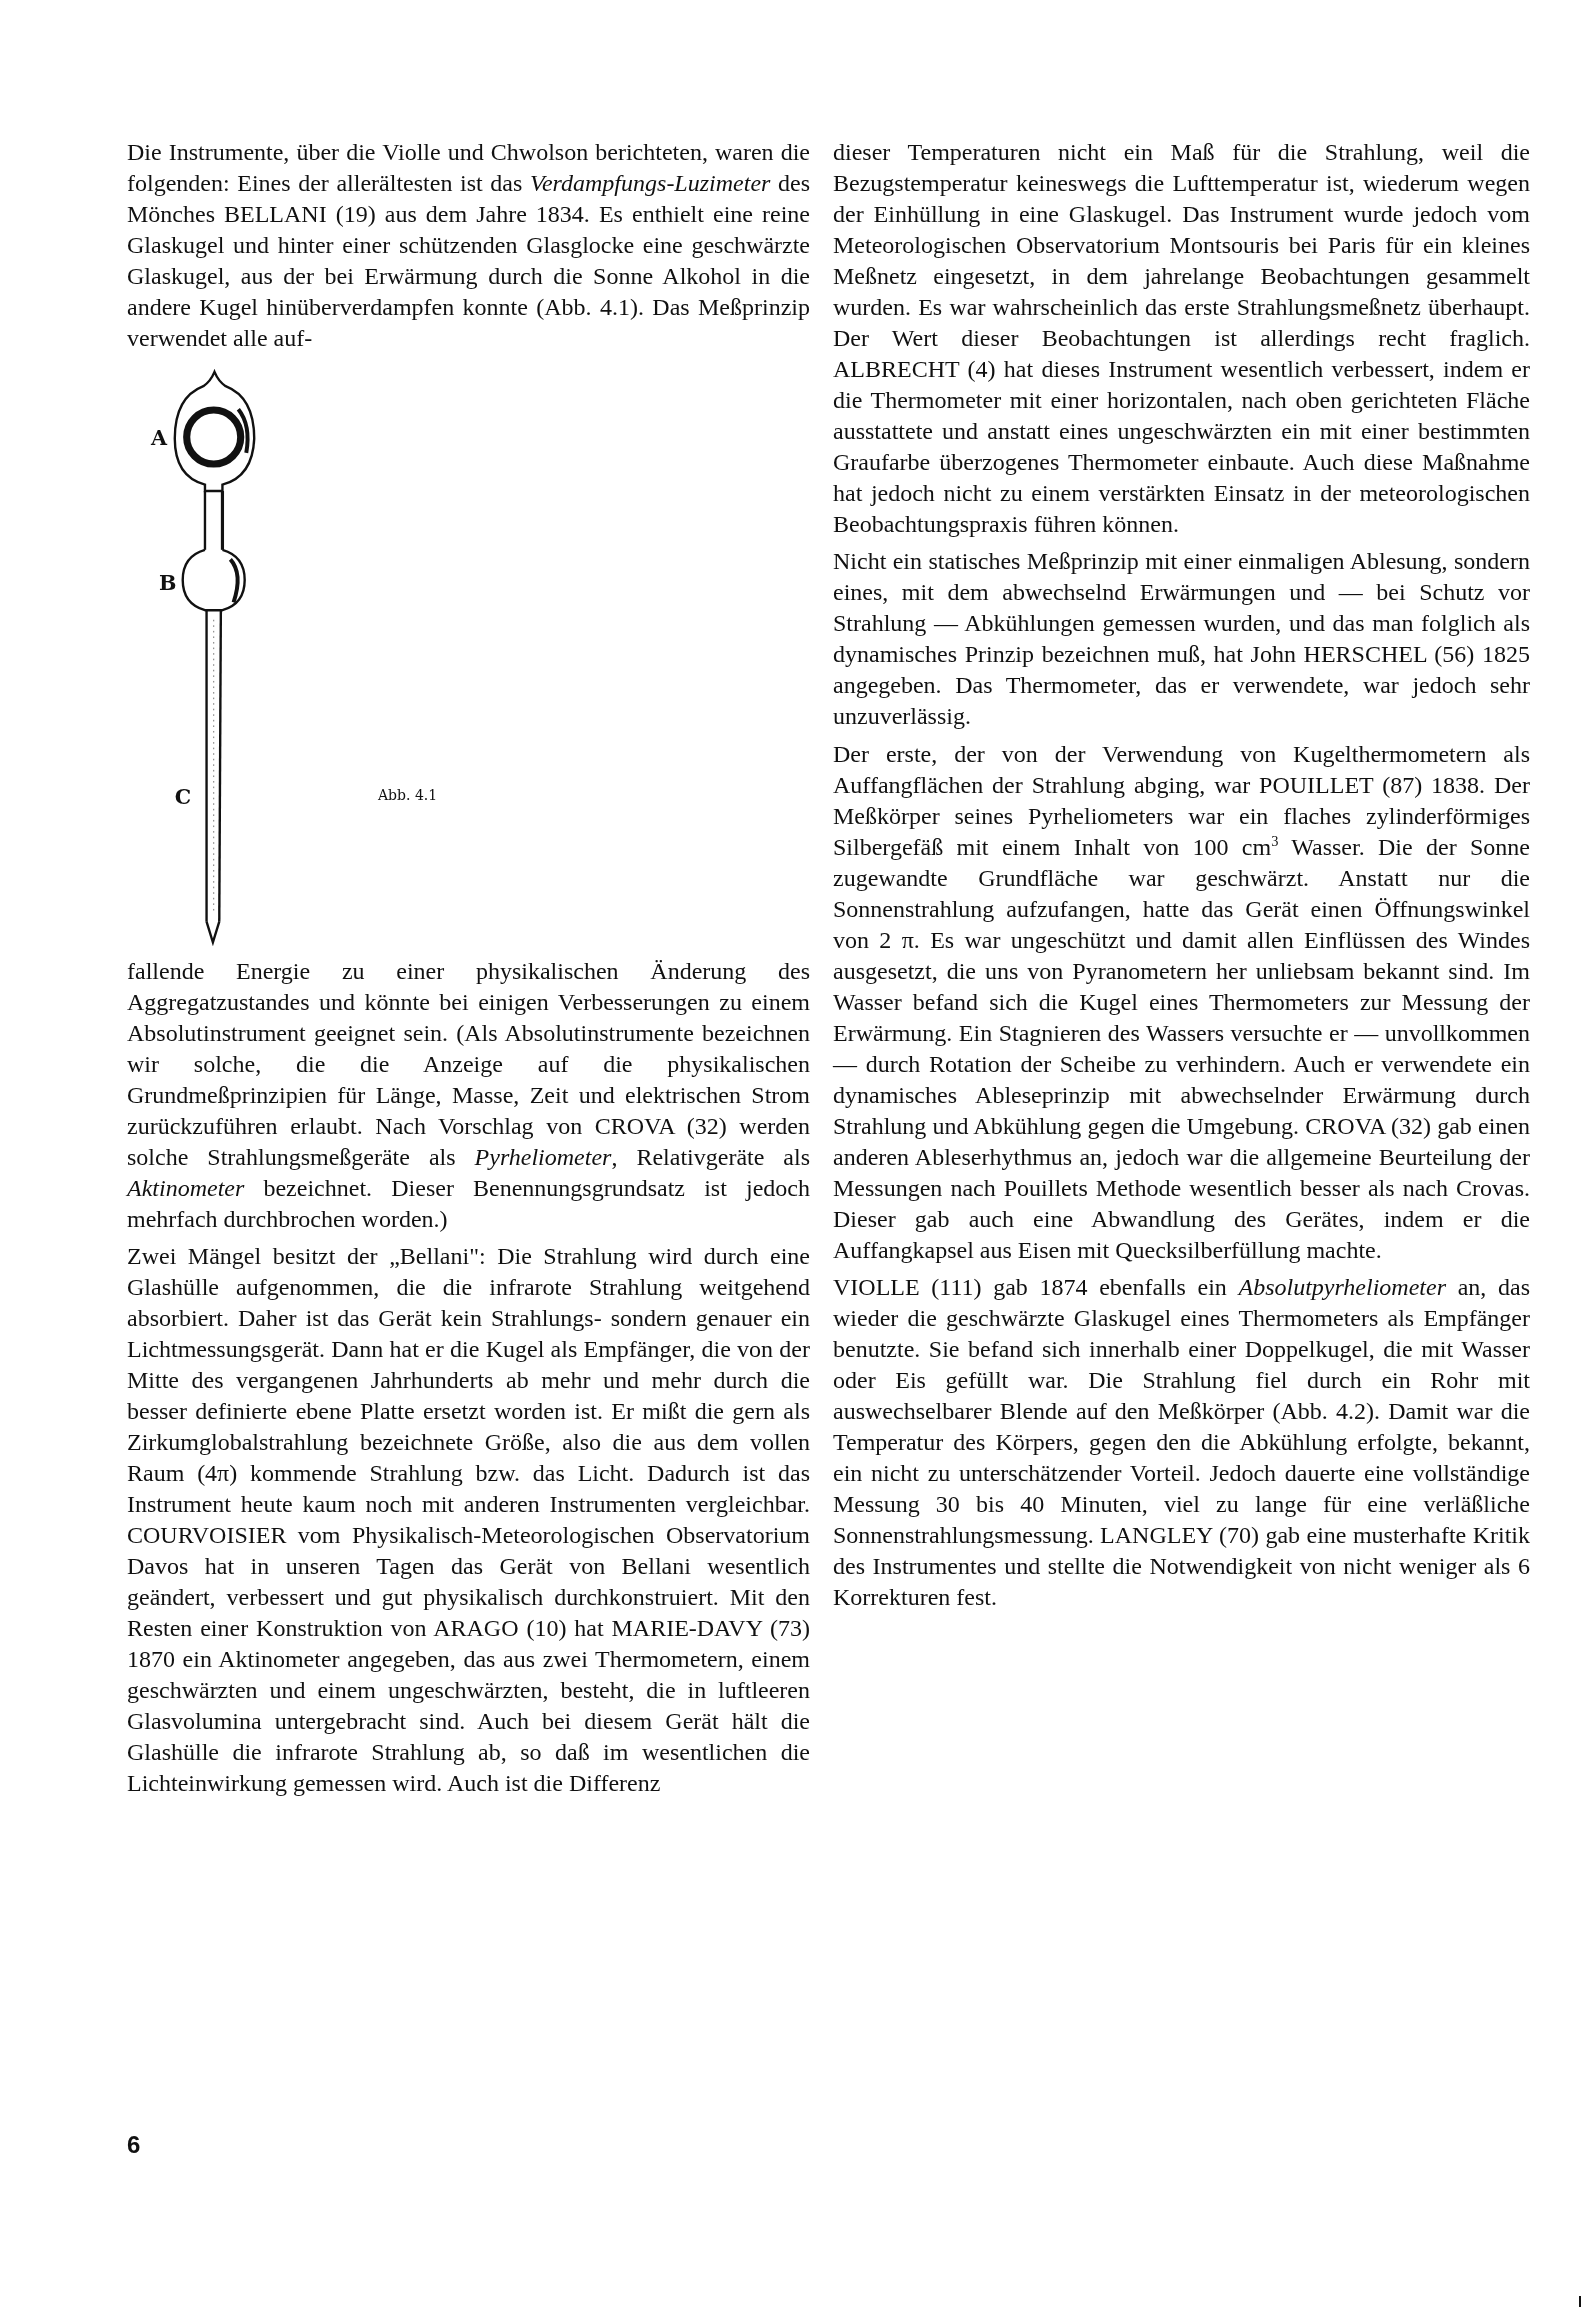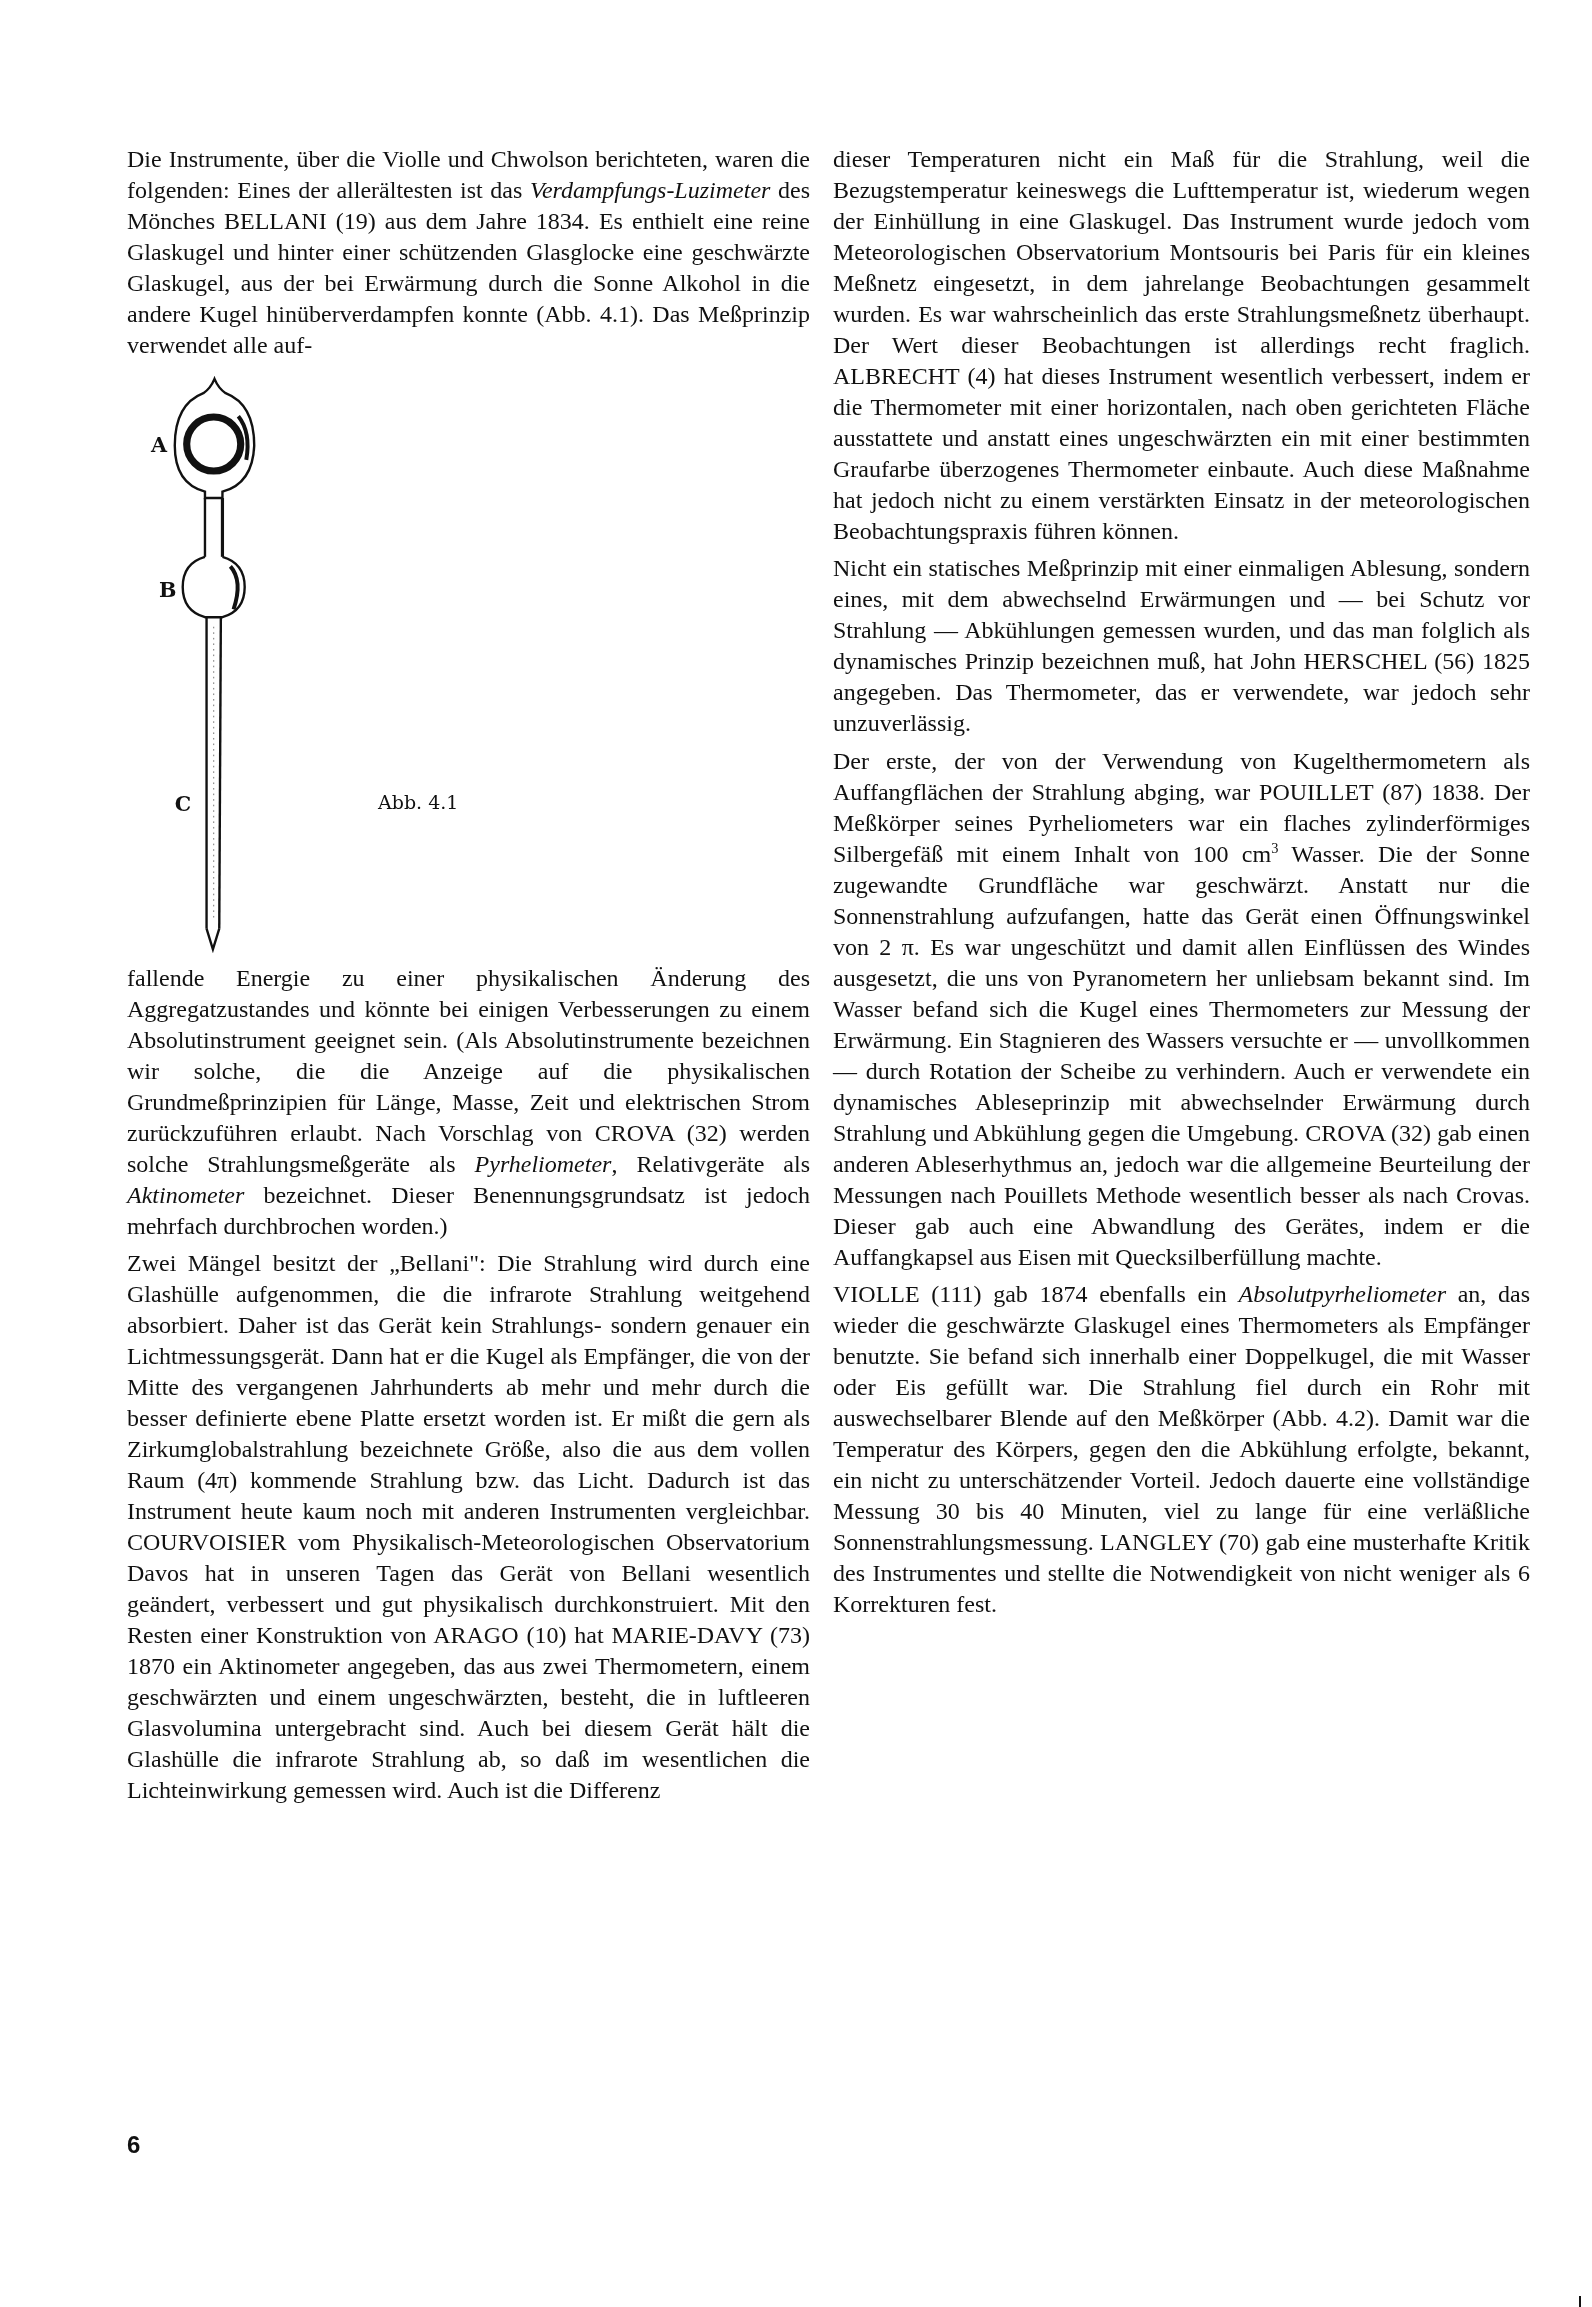--- a/index.html
+++ b/index.html
@@ -4,34 +4,34 @@
 <style>
   html, body { margin: 0; padding: 0; background: #ffffff; }
   body {
     width: 1592px; height: 2307px; position: relative; overflow: hidden;
     font-family: "Liberation Serif", "DejaVu Serif", serif;
     color: #111111;
   }
   .col {
     position: absolute; top: 137px;
     font-size: 24px; line-height: 31px;
-    text-align: justify; hyphens: manual; margin-top: 7px;
+    text-align: justify; hyphens: manual;
   }
   .col-left  { left: 127px; width: 683px; }
   .col-right { left: 833px; width: 697px; }
   .col p { margin: 0 0 6.4px 0; }
   .col p.cont { margin: 0; }
   .col em { font-style: italic; }
   .figure {
     position: relative; width: 683px; height: 589px; margin: 0 0 6.4px 0;
   }
   .figure svg { position: absolute; left: 16px; top: 4.8px; }
   .caption {
     position: absolute; left: 251px; top: 422px; width: 430px;
-    font-family: "DejaVu Serif", serif; font-size: 19px; line-height: 26px;
+    font-family: "DejaVu Serif", serif; font-size: 14px; line-height: 26px;
     text-align: justify;
   }
   .caption .fig-no { display: block; text-align: left; }
   .page-number {
     position: absolute; left: 127px; top: 2131px;
     font-family: "Liberation Sans", sans-serif; font-size: 24px; font-weight: bold;
   }
   .edge-mark {
     position: absolute; left: 1579px; top: 2296px; width: 2.4px; height: 11px; background: #111;
   }

